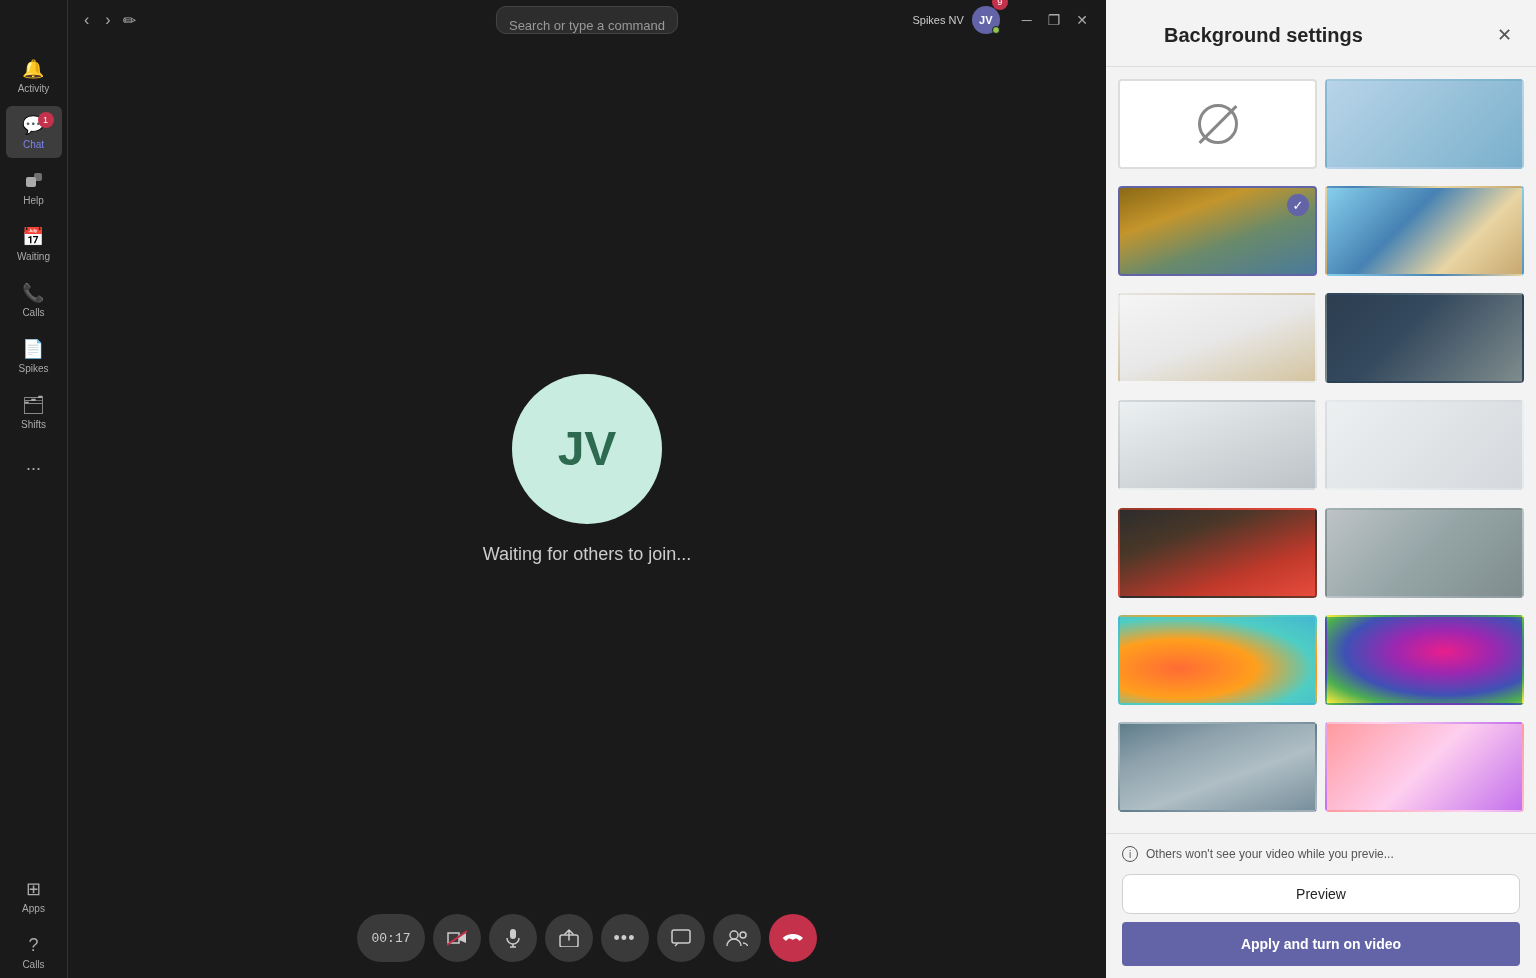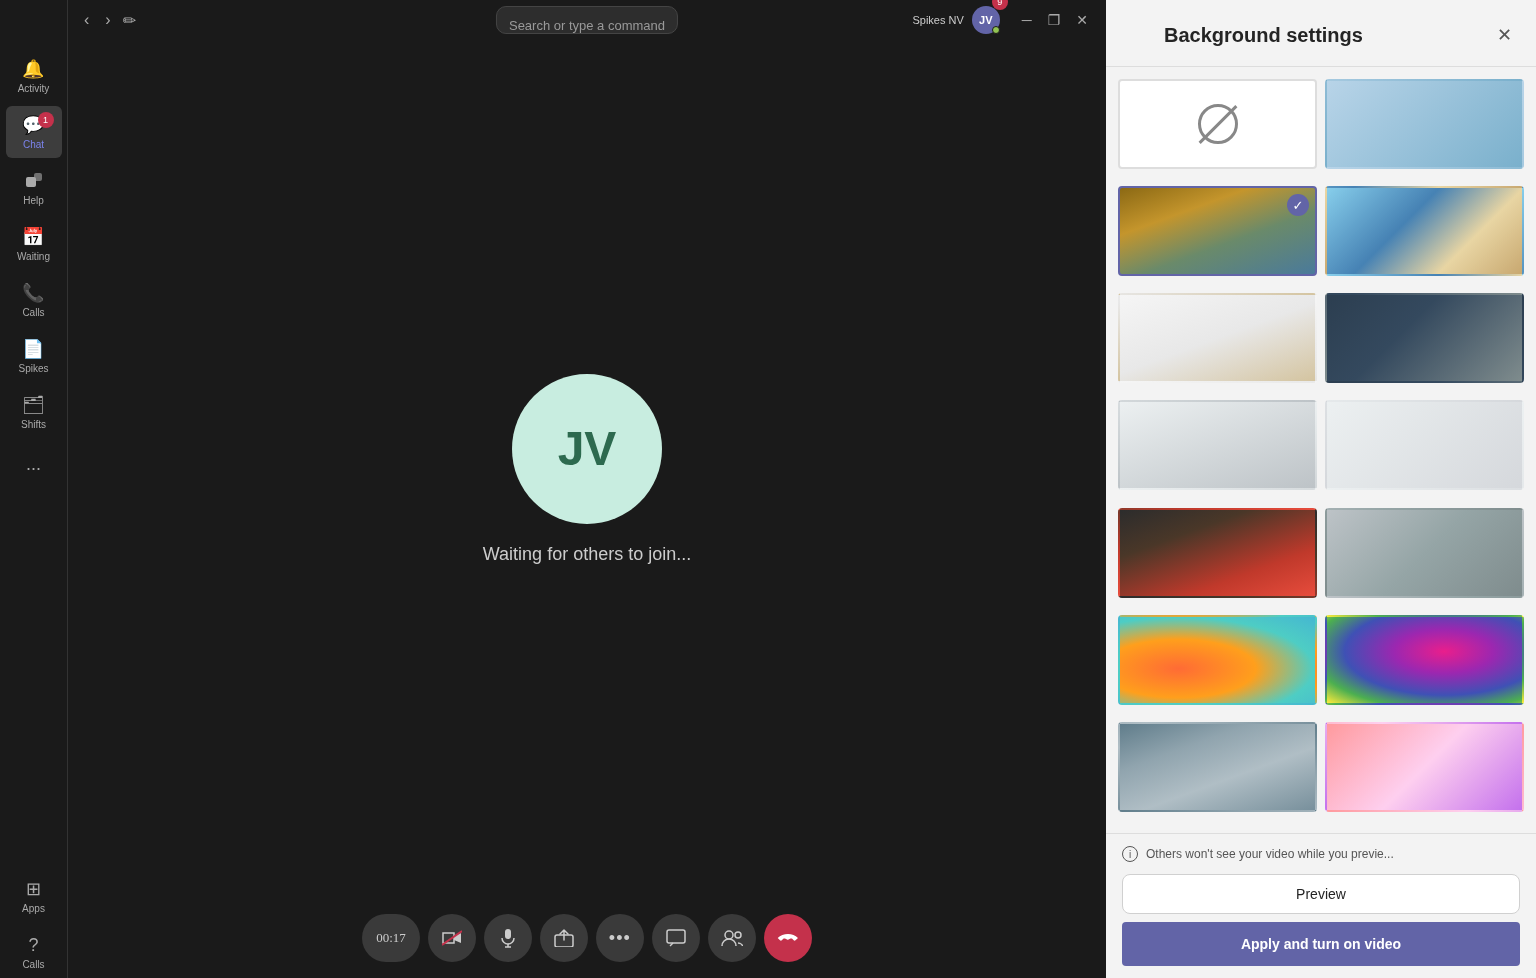--- a/index.html
+++ b/index.html
@@ -227,21 +227,21 @@
     }
     .timer-display {
       background: #3a3a3a;
       color: #ccc;
       font-size: 13px;
       padding: 17px 14px;
       height: 48px;
       border-radius: 24px;
       display: flex;
       align-items: center;
-      font-family: Liberation Serif, serif;
+      font-family: Liberation Mono, monospace;
     }
 
     
     .bg-panel {
       width: 430px;
       background: #f3f3f3;
       display: flex;
       flex-direction: column;
       flex-shrink: 0;
       height: 978px;

